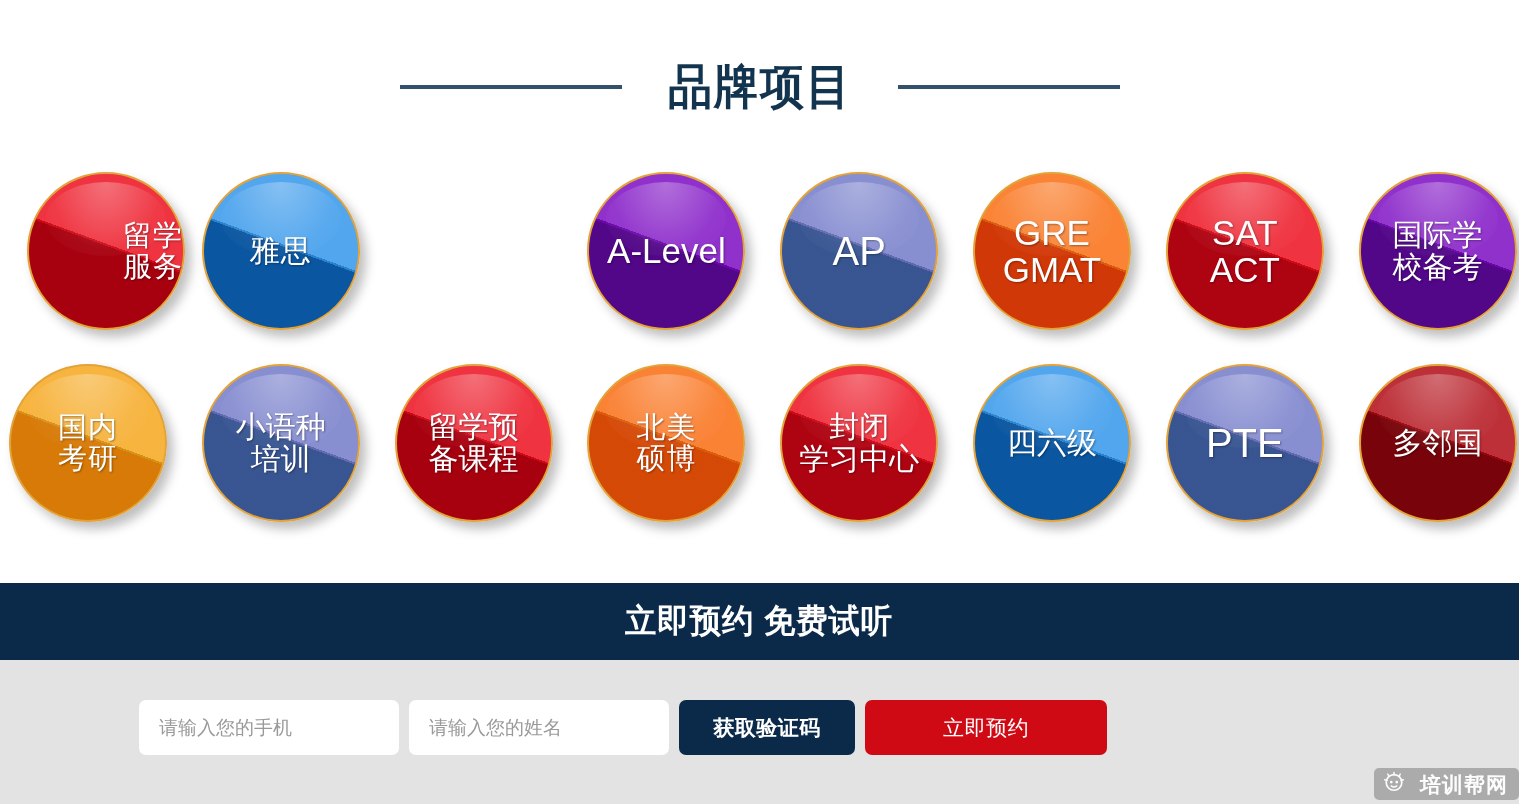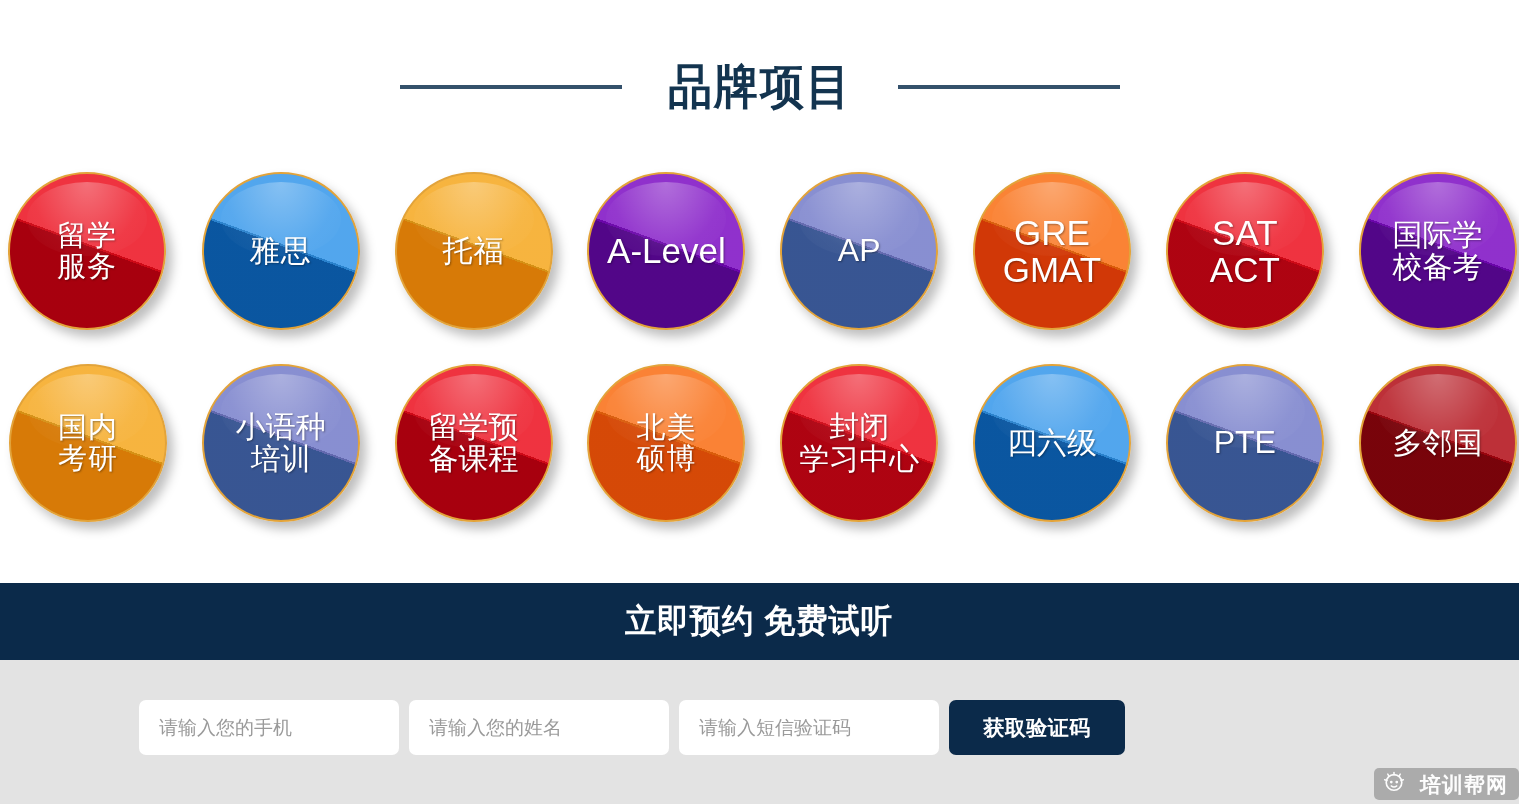--- a/index.html
+++ b/index.html
@@ -104,21 +104,21 @@
     white-space: nowrap;
     text-shadow: 1px 1px 2px rgba(0,0,0,0.35);
   }
   .label .ln { display: block; }
 
   .lbl-cn2   { font-size: 29px; letter-spacing: 1px; }
   .lbl-cn2w  { font-size: 30px; letter-spacing: 1px; }
   .lbl-cn3   { font-size: 30px; letter-spacing: 0px; }
   .lbl-cn4   { font-size: 30px; letter-spacing: 0px; }
   .lbl-en    { font-size: 35px; letter-spacing: 0px; }
-  .lbl-enbig { font-size: 32px; letter-spacing: 0px; }
+  .lbl-enbig { font-size: 40px; letter-spacing: 0px; }
 
   
   .cta-banner {
     position: absolute;
     left: 0;
     top: 583px;
     width: 1519px;
     height: 77px;
     background: #0b2a4a;
     display: flex;
@@ -215,40 +215,33 @@
 </head>
 <body>
 
 <div class="header">
   <div class="rule"></div>
   <div class="page-title">品牌项目</div>
   <div class="rule"></div>
 </div>
 
 <div class="grid" id="program-grid">
-    <div class="circle" style="left: 8px; top: 10px; width: 158px; height: 158px; border-color: rgb(226, 163, 58); background: linear-gradient(200deg, rgb(236, 10, 25) 0%, rgb(236, 10, 25) 47.5%, rgb(192, 0, 16) 47.5%, rgb(192, 0, 16) 100%);">
+    <div class="circle" style="left: 27px; top: 10px; width: 158px; height: 158px; border-color: rgb(226, 163, 58); background: linear-gradient(200deg, rgb(236, 10, 25) 0%, rgb(236, 10, 25) 47.5%, rgb(192, 0, 16) 47.5%, rgb(192, 0, 16) 100%); justify-content: flex-end;">
       <div class="sheen"></div>
       <div class="glow"></div>
       <div class="label lbl-cn2">
         <span class="ln">留学</span>
         <span class="ln">服务</span>
       </div>
     </div>
     <div class="circle" style="left: 201.8px; top: 10px; width: 158px; height: 158px; border-color: rgb(226, 163, 58); background: linear-gradient(200deg, rgb(47, 148, 234) 0%, rgb(47, 148, 234) 47.5%, rgb(12, 99, 184) 47.5%, rgb(12, 99, 184) 100%);">
       <div class="sheen"></div>
       <div class="glow"></div>
       <div class="label lbl-cn2w">
         <span class="ln">雅思</span>
-      </div>
-    </div>
-    <div class="circle" style="left: 394.6px; top: 10px; width: 158px; height: 158px; border-color: rgb(226, 163, 58); background: linear-gradient(200deg, rgb(245, 165, 24) 0%, rgb(245, 165, 24) 47.5%, rgb(247, 140, 8) 47.5%, rgb(247, 140, 8) 100%);">
-      <div class="sheen"></div>
-      <div class="glow"></div>
-      <div class="label lbl-cn2w">
-        <span class="ln">托福</span>
       </div>
     </div>
     <div class="circle" style="left: 587.4px; top: 10px; width: 158px; height: 158px; border-color: rgb(226, 163, 58); background: linear-gradient(200deg, rgb(122, 7, 194) 0%, rgb(122, 7, 194) 47.5%, rgb(94, 7, 156) 47.5%, rgb(94, 7, 156) 100%);">
       <div class="sheen"></div>
       <div class="glow"></div>
       <div class="label lbl-en">
         <span class="ln">A-Level</span>
       </div>
     </div>
     <div class="circle" style="left: 780.2px; top: 10px; width: 158px; height: 158px; border-color: rgb(226, 163, 58); background: linear-gradient(200deg, rgb(112, 120, 200) 0%, rgb(112, 120, 200) 47.5%, rgb(64, 98, 168) 47.5%, rgb(64, 98, 168) 100%);">
@@ -346,22 +339,22 @@
   </div>
 
 <div class="cta-banner">
   <div class="cta-text">立即预约 免费试听</div>
 </div>
 
 <div class="form-strip">
   <div class="form-row">
     <input class="field" type="text" placeholder="请输入您的手机" style="">
     <input class="field" type="text" placeholder="请输入您的姓名" style="">
-    <input class="field wide" type="text" placeholder="请输入短信验证码" style="">
     <button class="btn btn-code">获取验证码</button>
+    <button class="btn btn-submit">立即预约</button>
   </div>
 </div>
 
 <div class="watermark">
   <span class="wm-icon">
     <svg width="22" height="22" viewBox="0 0 24 24" aria-hidden="true">
       <g stroke="#ffffff" stroke-width="1.6" stroke-linecap="round">
         <line x1="12" y1="1.5" x2="12" y2="4.2"></line>
         <line x1="5.2" y1="3.4" x2="6.6" y2="5.8"></line>
         <line x1="18.8" y1="3.4" x2="17.4" y2="5.8"></line>

